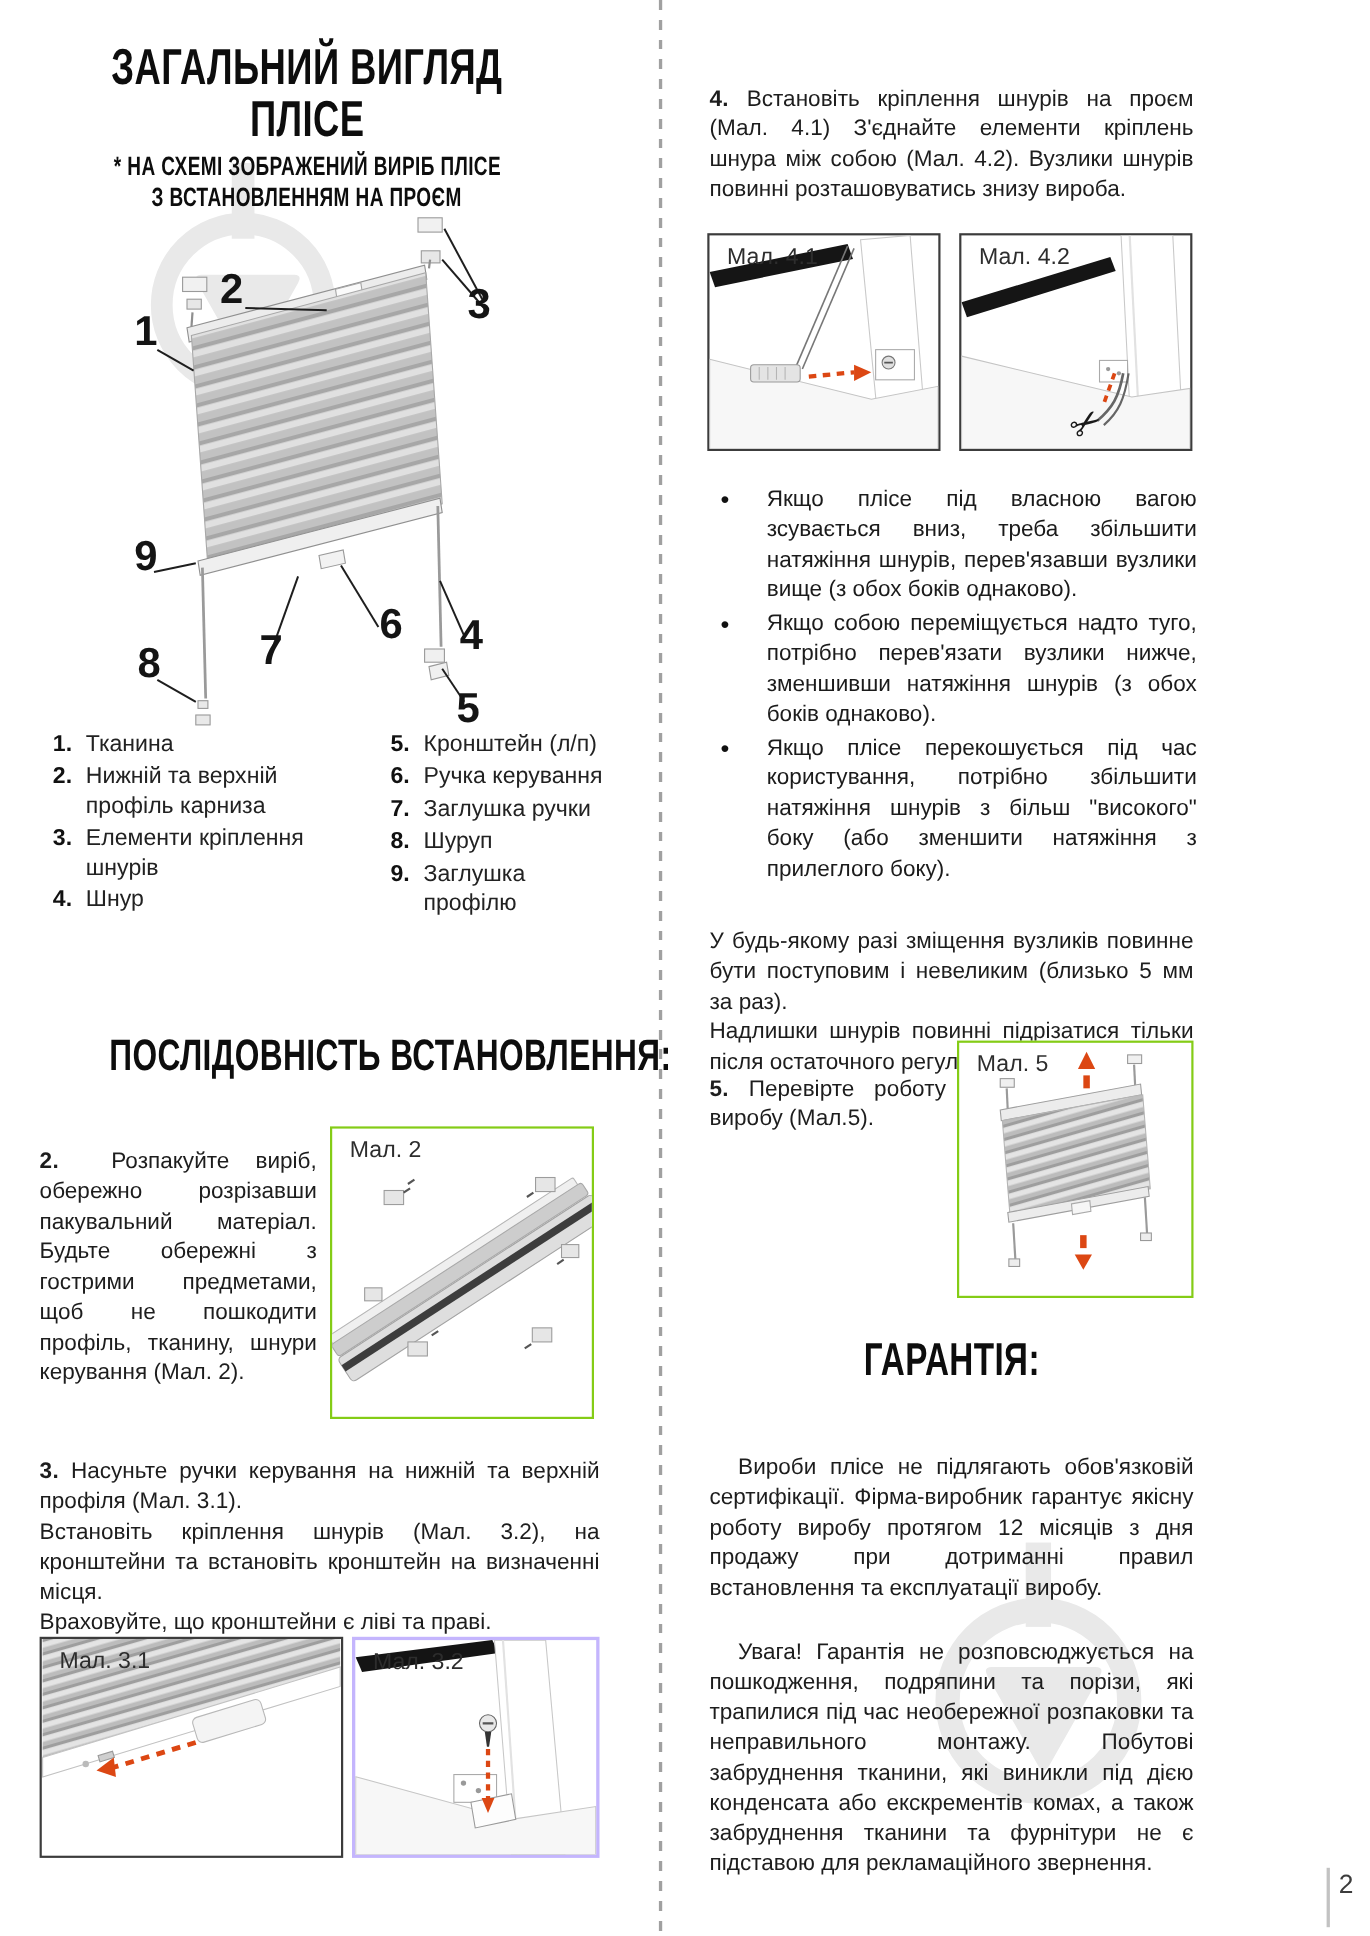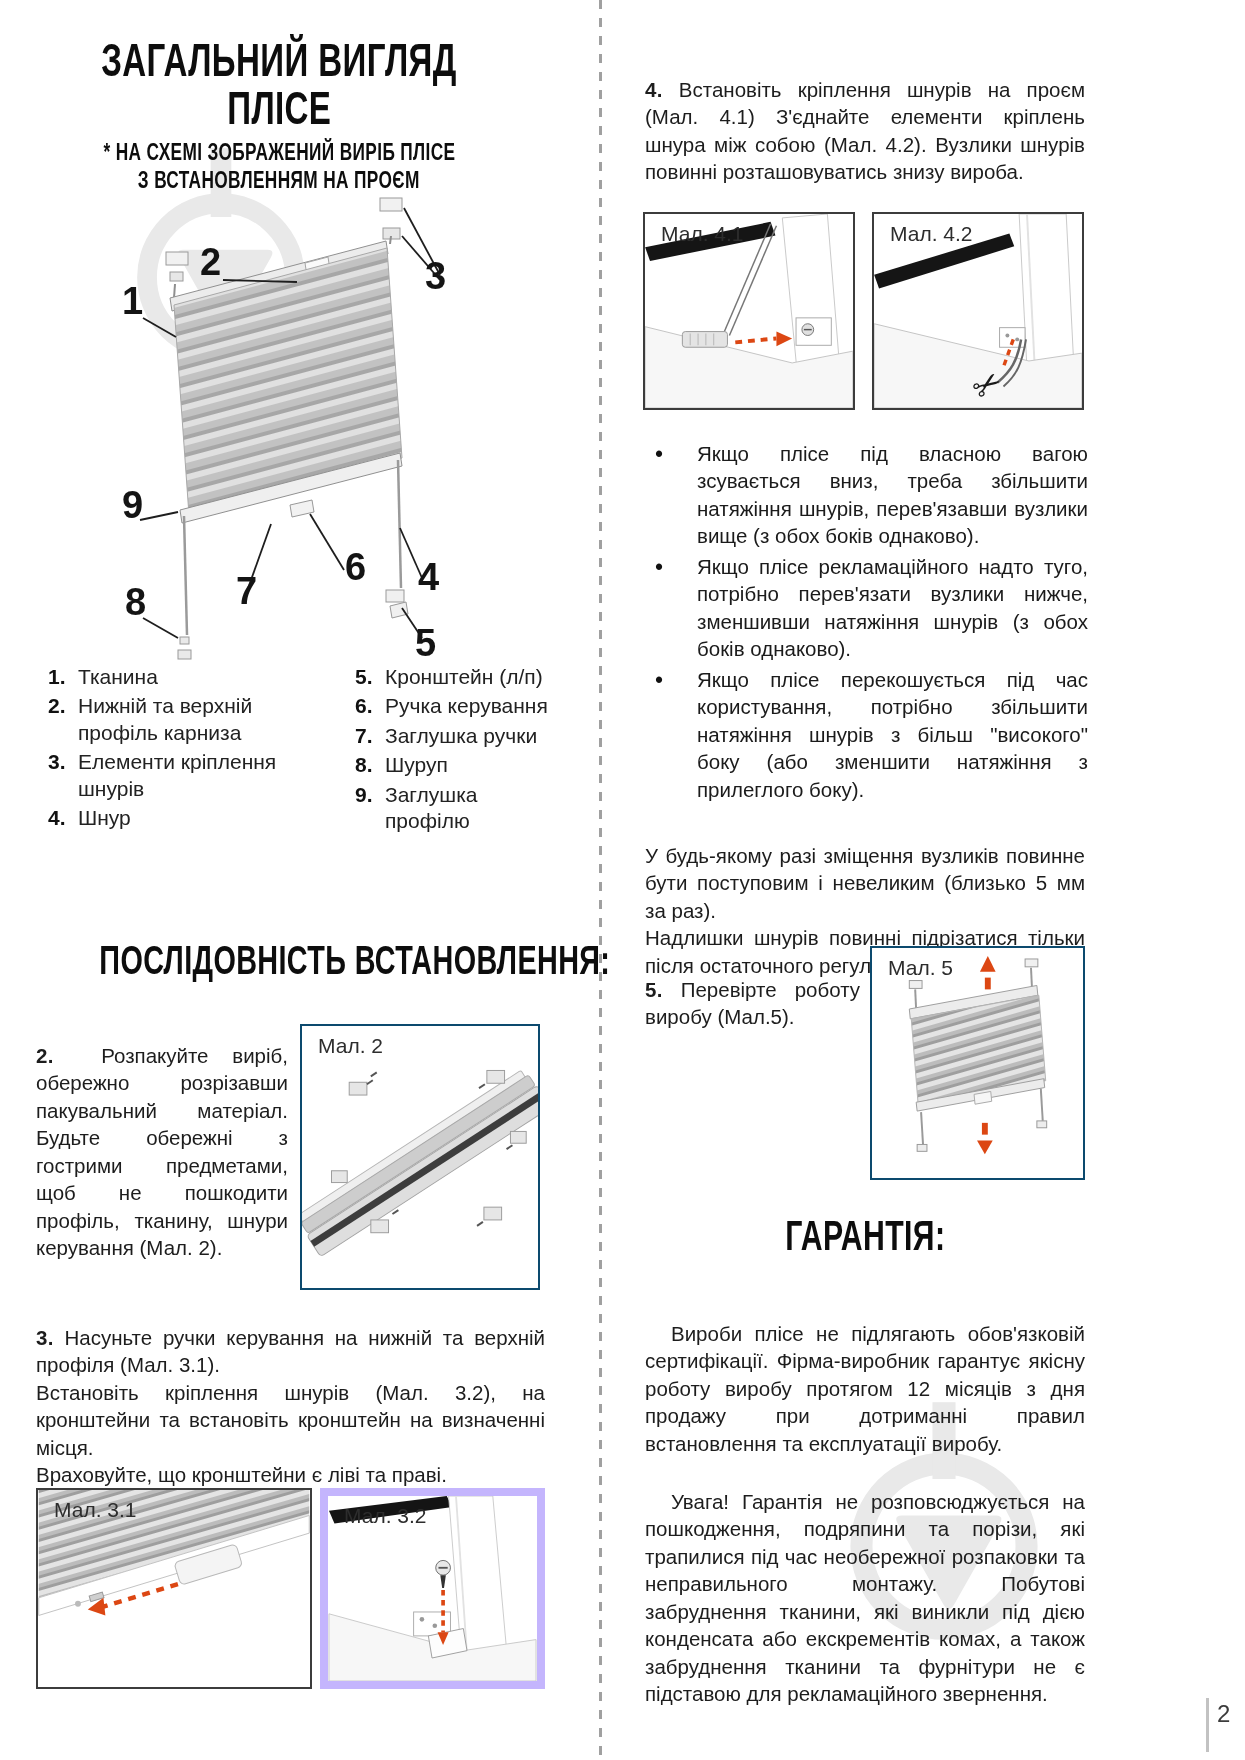--- a/index.html
+++ b/index.html
@@ -13,23 +13,23 @@
   
   .body-t{font-size:20.5px;line-height:1.34;text-align:justify;color:#1d1d1d;margin-top:24px;}
   .body-t b{letter-spacing:.3px;}
   
   .part{position:relative;padding-left:30px;font-size:21px;line-height:1.26;margin-bottom:3px;color:#222;}
   .part b{position:absolute;left:0;top:0;color:#111;}
   
   .fig{position:absolute;background:#fff;box-sizing:border-box;}
   .fig svg{position:absolute;left:0;top:0;width:100%;height:100%;}
   .fig-label{position:absolute;left:16px;top:8px;font-size:21px;color:#2d2d2d;z-index:2;}
-  .b-thin{border:2px solid #0c4a6e;}
+  .b-thin{border:2px solid #84cc16;}
   .b-med{border:2px solid #3c3c3c;}
-  .b-thick{border:8px solid #c4b5fd;padding-left:19px;}
+  .b-thick{border:3px solid #c4b5fd;padding-left:19px;}
   
   .bullets{margin:0;padding:0;list-style:none;}
   .bullets li{position:relative;padding-left:52px;text-align:justify;
               font-size:20.5px;line-height:1.34;margin-bottom:3px;}
   .bullets li::before{content:"•";position:absolute;left:10px;top:-1px;font-size:23px;color:#111;}
   .indent{text-indent:26px;}
   .divider{position:absolute;left:599px;top:0;width:3px;height:1760px;
            background:repeating-linear-gradient(#a0a0a0 0 9px,transparent 9px 18px);}
   .wm{position:absolute;z-index:0;}
   .content{position:relative;z-index:1;}
@@ -264,21 +264,21 @@
           <circle cx="146" cy="128" r="2" fill="#999"></circle>
         <path d="M150,128 C146,150 140,160 126,172" fill="none" stroke="#666" stroke-width="2.5"></path>
         <path d="M155,128 C151,152 146,164 132,176" fill="none" stroke="#666" stroke-width="2"></path>
         <line x1="142" y1="128" x2="132" y2="156" stroke="#dc4713" stroke-width="3.5" stroke-dasharray="6 5"></line>
         <text x="104" y="188" font-size="34" fill="#1a1a1a" transform="rotate(-35 114 180)">✂</text>
       </svg>
     </div>
 
     <ul class="z bullets" style="left:645px;top:440px;width:443px">
       <li>Якщо плісе під власною вагою зсувається вниз, треба збільшити натяжіння шнурів, перев'язавши вузлики вище (з обох боків однаково).</li>
-      <li>Якщо плісе рекламаційного надто туго, потрібно перев'язати вузлики нижче, зменшивши натяжіння шнурів (з обох боків однаково).</li>
+      <li>Якщо собою переміщується надто туго, потрібно перев'язати вузлики нижче, зменшивши натяжіння шнурів (з обох боків однаково).</li>
       <li>Якщо плісе перекошується під час користування, потрібно збільшити натяжіння шнурів з більш "високого" боку (або зменшити натяжіння з прилеглого боку).</li>
     </ul>
 
     <div class="z body-t" style="left:645px;top:818px;width:440px">
       <div>У будь-якому разі зміщення вузликів повинне бути поступовим і невеликим (близько 5 мм за раз).</div>
       <div>Надлишки шнурів повинні підрізатися тільки після остаточного регулювання.</div>
     </div>
 
     <div class="z body-t" style="left:645px;top:952px;width:215px">
       <b>5.</b> <span>Перевірте роботу виробу (Мал.5).</span>

